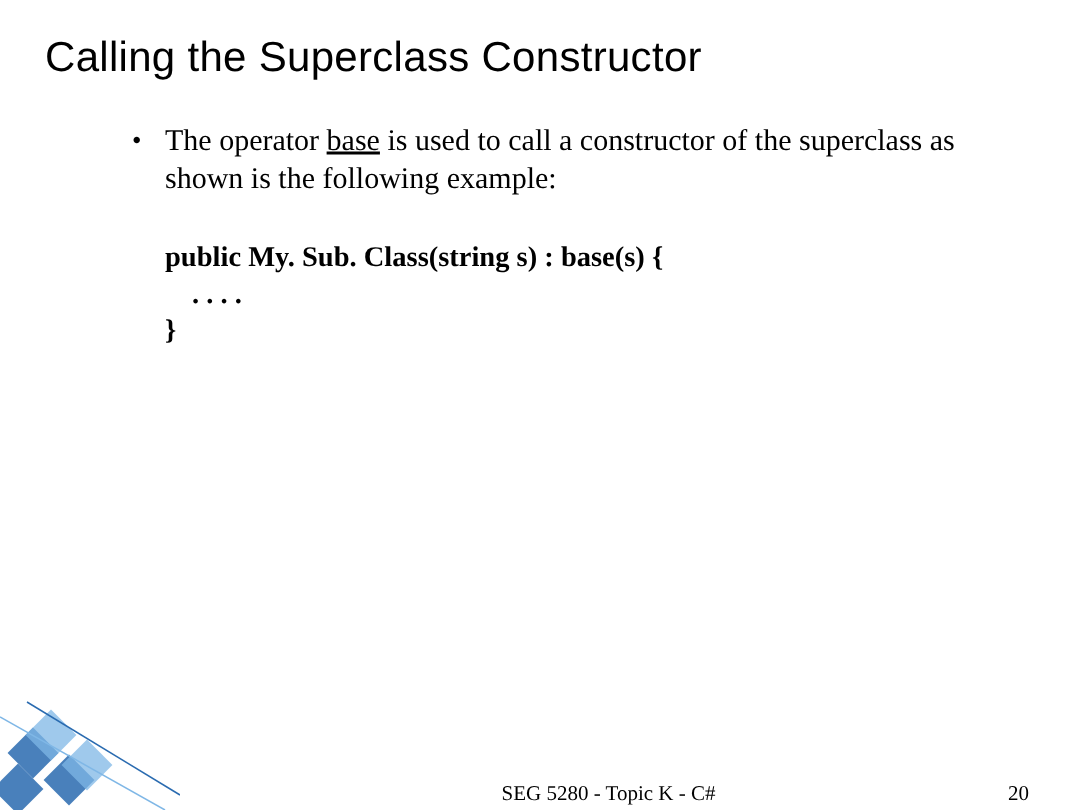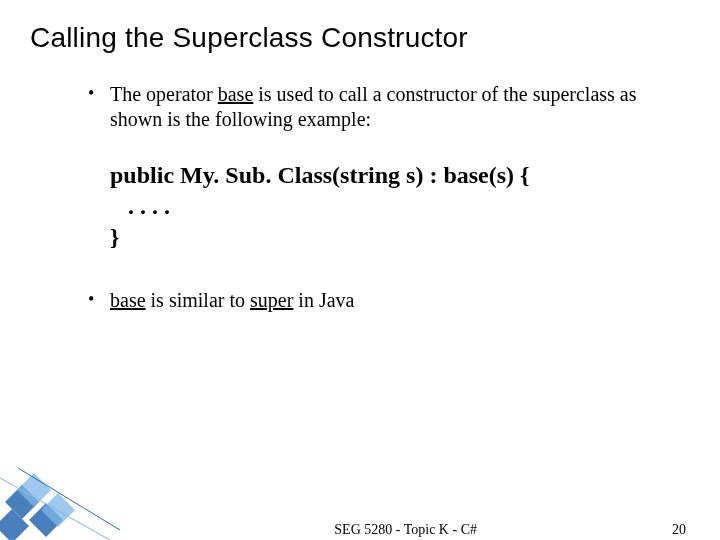--- a/index.html
+++ b/index.html
@@ -38,21 +38,21 @@
     margin-top: 17px;
   }
   ul.body > li.bullet::before {
     content: "•";
     position: absolute;
     left: -22px;
     top: 0;
     font-size: 18px;
   }
   .code-block {
-    font-size: 24px;
+    font-size: 19px;
     line-height: 1.3;
     font-weight: bold;
     margin-bottom: 34px;
     padding-left: 0;
   }
   .code-block .indent { padding-left: 18px; }
   .u { text-decoration: underline; }
   .footer {
     position: absolute;
     bottom: 18px;
@@ -94,23 +94,20 @@
 
     <li>
       <div class="code-block">
         <div>public My. Sub. Class(string s) : base(s) {</div>
         <div class="indent">. . . .</div>
         <div>}</div>
       </div>
     </li>
 
 
-    <li class="bullet">
-      <span class="u">base</span><span> is similar to </span><span class="u">super</span><span> in Java</span>
-    </li>
 
   </ul>
 
   <div class="footer">
     <span class="footer-center">SEG 5280 - Topic K - C#</span>
     <span class="footer-right">20</span>
   </div>
 
   <svg class="corner" viewBox="0 0 120 120">
     <g fill="#2a6bb0" opacity="0.85">

